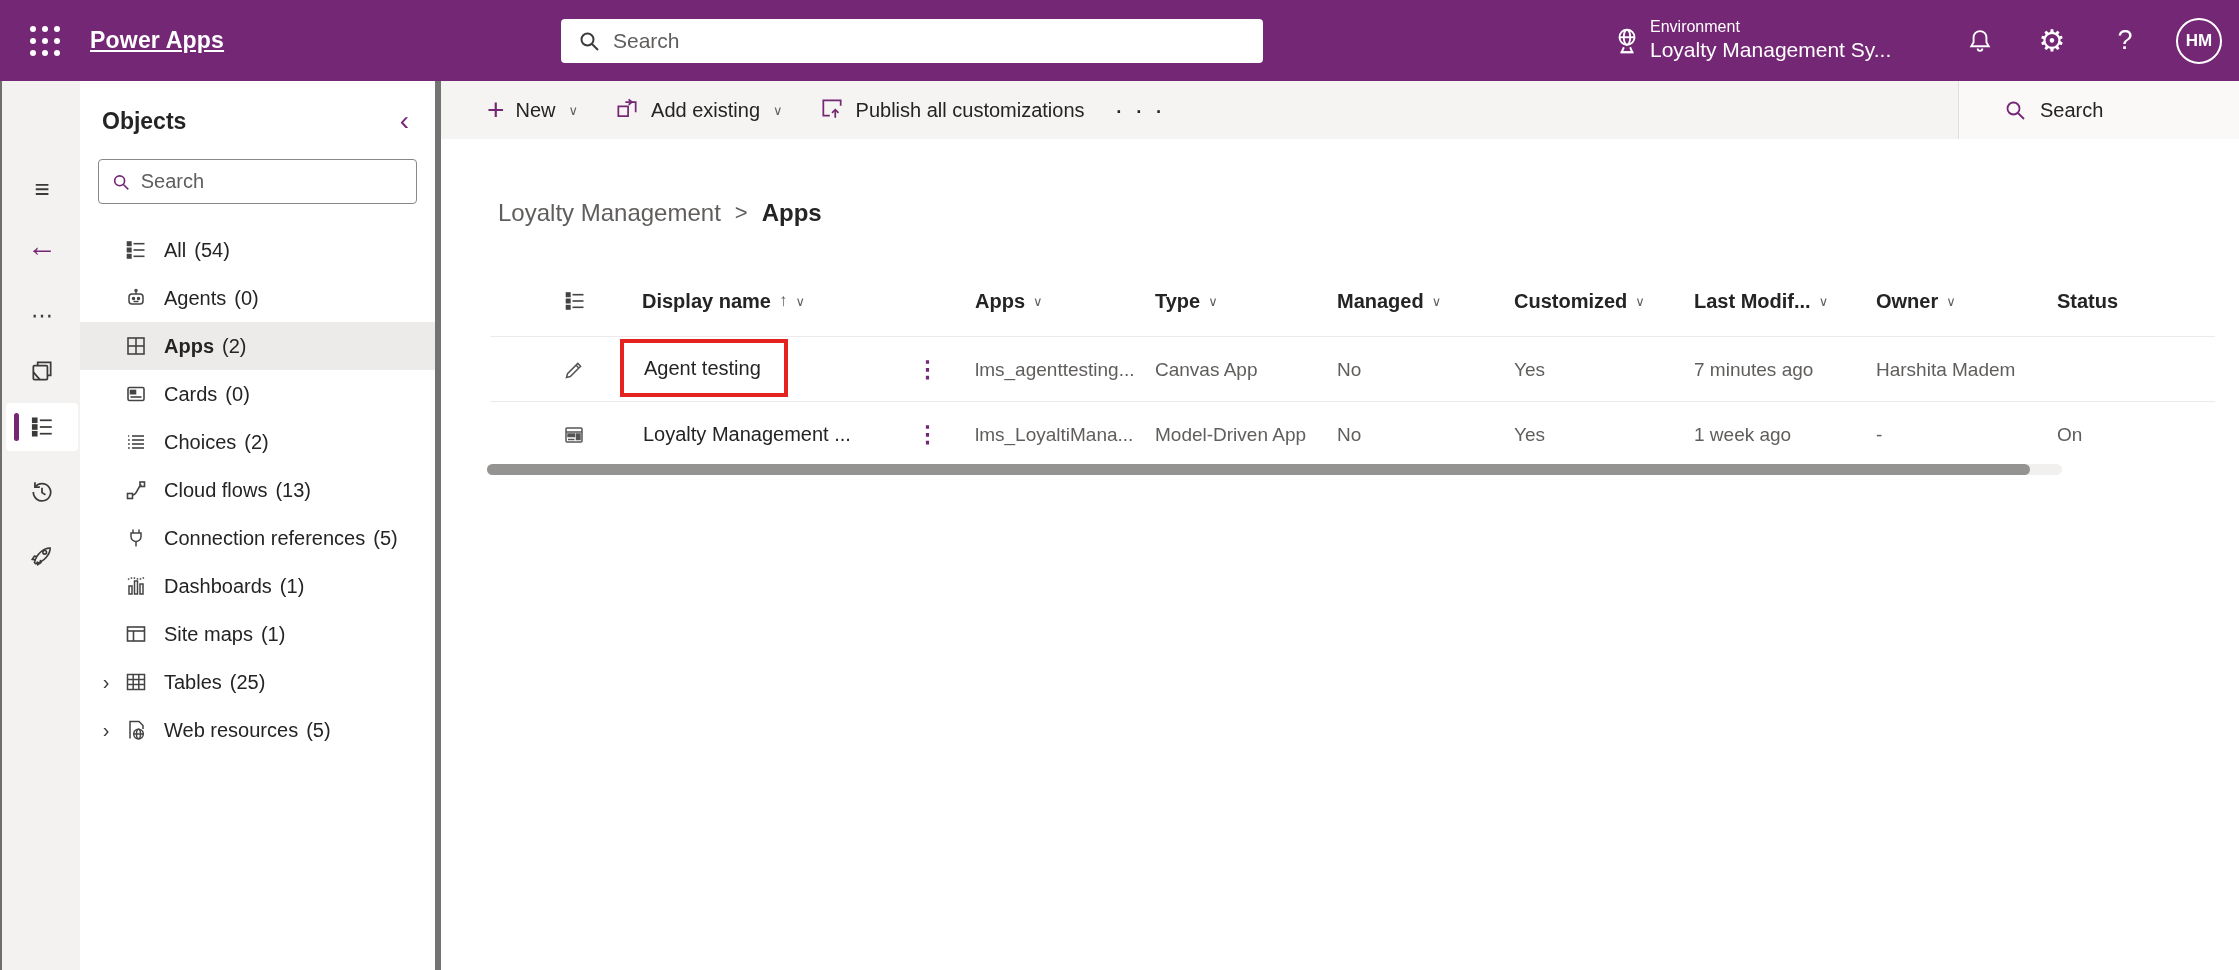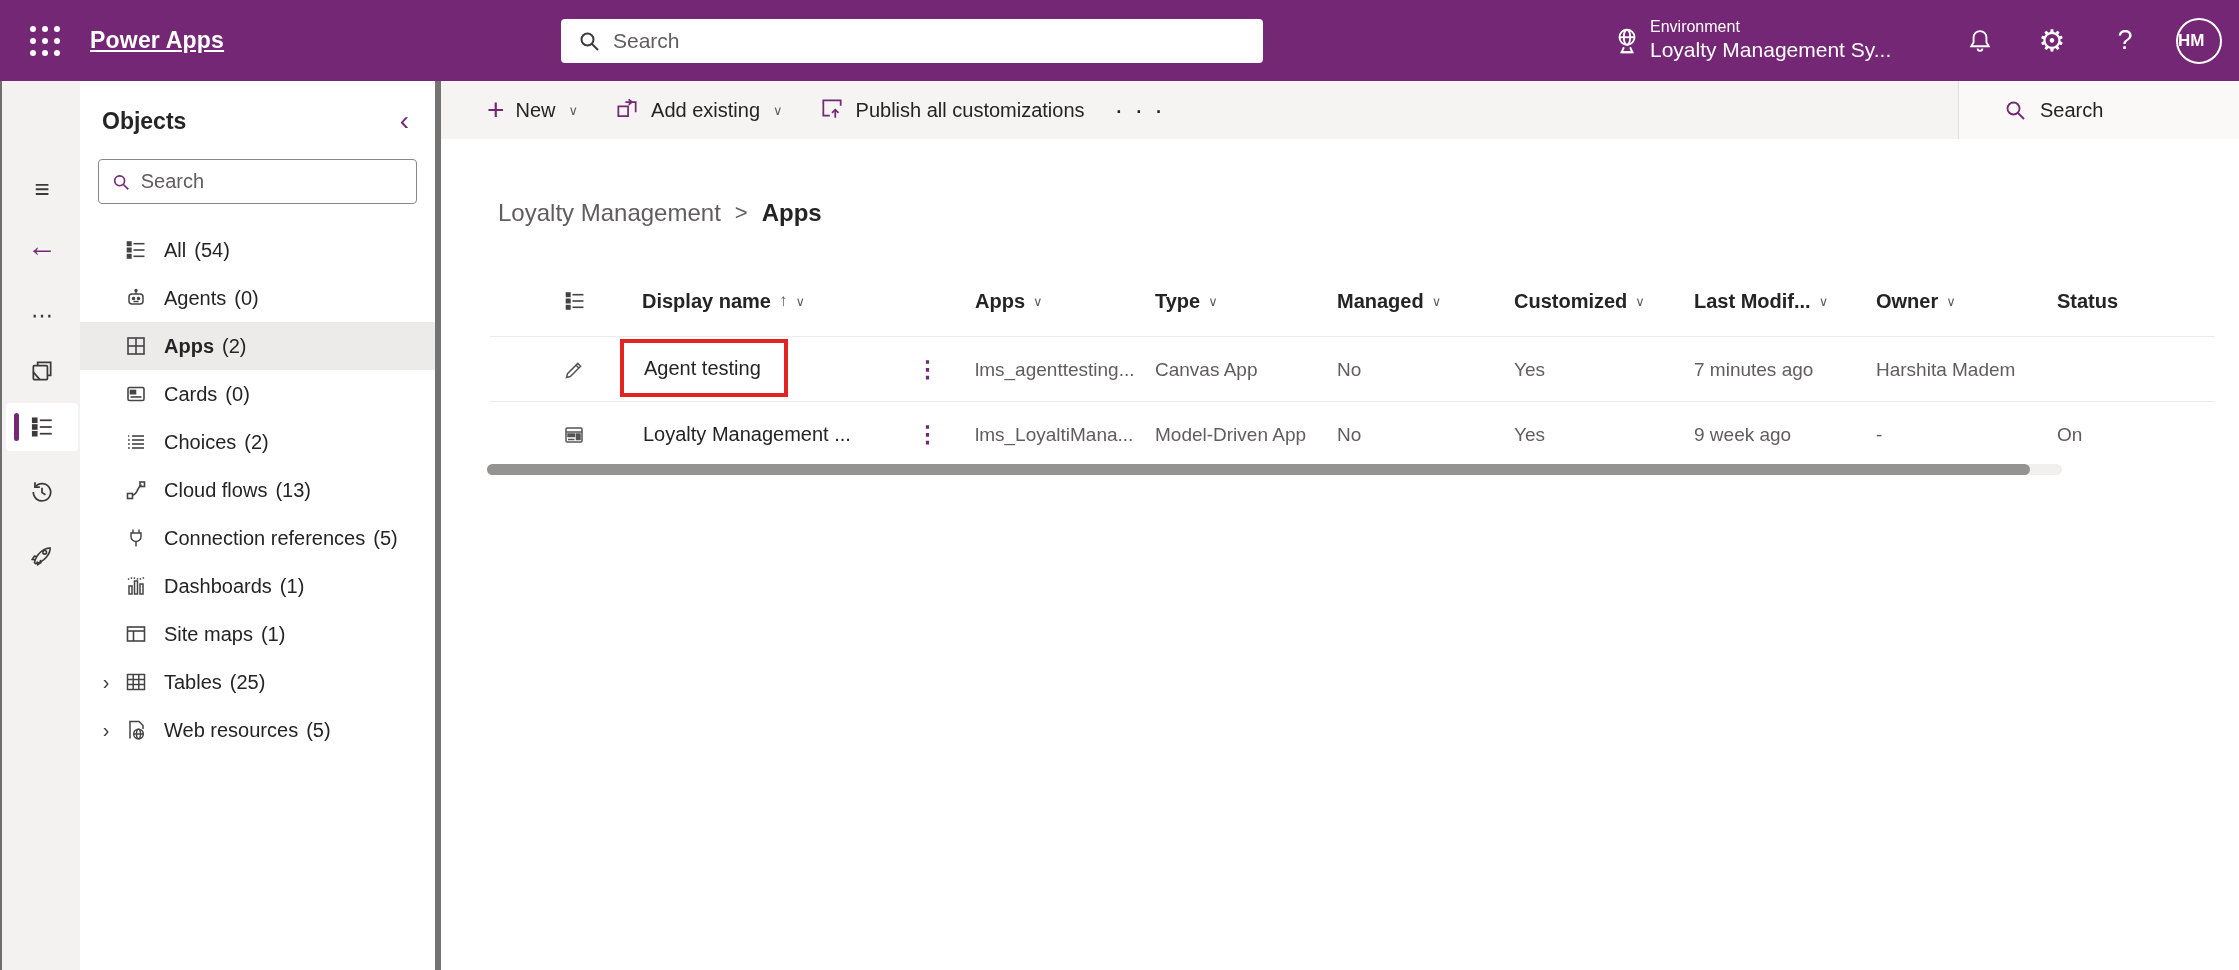--- a/index.html
+++ b/index.html
@@ -15,21 +15,21 @@
   .topbar-search { position:absolute; left:561px; top:19px; width:702px; height:44px; background:#fff; border-radius:4px; display:flex; align-items:center; gap:12px; padding:0 16px; }
   .topbar-search svg { flex:0 0 auto; }
   .topbar-search input { border:none; outline:none; font-size:21px; color:#323130; width:100%; font-family:"Liberation Sans",sans-serif; background:transparent; }
   .topbar-search input::placeholder { color:#605e5c; }
   .env { position:absolute; left:1612px; top:0; height:81px; display:flex; align-items:center; gap:8px; color:#fff; cursor:pointer; }
   .env-text { display:flex; flex-direction:column; line-height:1.25; }
   .env-label { font-size:16px; font-weight:400; }
   .env-name { font-size:21px; font-weight:400; }
   .tb-icon { position:absolute; top:0; height:81px; display:flex; align-items:center; justify-content:center; width:44px; color:#fff; cursor:pointer; }
   .tb-bell { left:1958px; } .tb-gear { left:2030px; font-size:30px; } .tb-help { left:2103px; font-size:27px; }
-  .avatar { position:absolute; left:2176px; top:18px; width:46px; height:46px; border:2px solid #fff; border-radius:50%; color:#fff; display:flex; align-items:center; justify-content:flex-start; font-size:17px; font-weight:700; cursor:pointer; }
+  .avatar { position:absolute; left:2176px; top:18px; width:46px; height:46px; border:2px solid #fff; border-radius:50%; color:#fff; display:flex; align-items:center; justify-content:center; font-size:17px; font-weight:700; cursor:pointer; }
 
   
   .rail { position:absolute; top:81px; left:0; width:80px; height:889px; background:#f3f2f1; border-left:2px solid #6e6e6e; }
   .rail-btn { position:absolute; left:16px; width:48px; height:48px; display:flex; align-items:center; justify-content:center; color:#3b3a39; cursor:pointer; font-size:26px; }
   .rail-btn.purple { color:#742774; font-size:30px; }
   .rail-btn.active { left:4px; width:72px; background:#fff; border-radius:4px; }
   .rail-btn.active::before { content:""; position:absolute; left:8px; top:10px; width:5px; height:28px; background:#742774; border-radius:3px; }
 
   
   .panel { position:absolute; top:81px; left:80px; width:361px; height:889px; background:#fff; border-right:6px solid #737373; }
@@ -477,21 +477,21 @@
               <line x1="6" y1="16.5" x2="12.5" y2="16.5"></line>
               <rect x="14.5" y="11" width="3.5" height="5.5" fill="#555"></rect>
             </svg>
           </span>
         <span class="cell c-display">Loyalty Management ...</span>
         <span class="cell c-kebab">⋮</span>
         <span class="cell c-type">Model-Driven App</span>
         <span class="cell c-name">lms_LoyaltiMana...</span>
         <span class="cell c-managed">No</span>
         <span class="cell c-customized">Yes</span>
-        <span class="cell c-lastmod">9 week ago</span>
+        <span class="cell c-lastmod">1 week ago</span>
         <span class="cell c-owner">-</span>
         <span class="cell c-status">On</span>
       </div>
 
       <div class="hscroll-track">
         <div class="hscroll-thumb"></div>
       </div>
 
     </div>
   </main>

